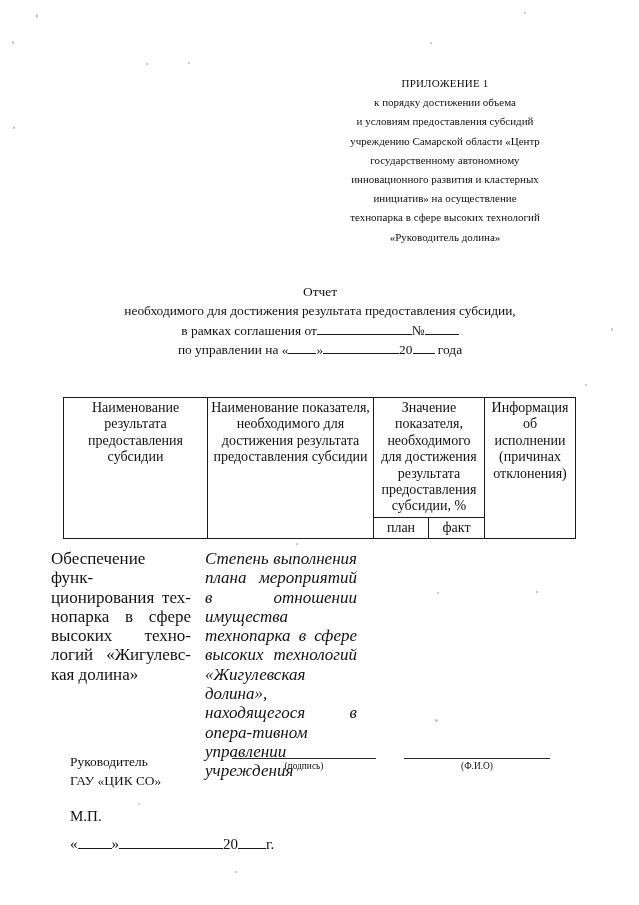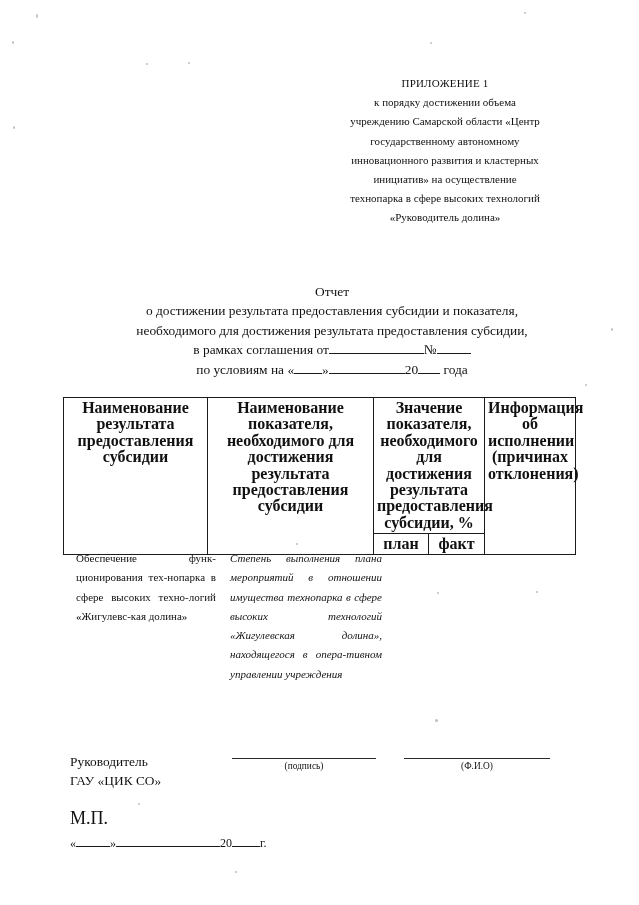--- a/index.html
+++ b/index.html
@@ -42,21 +42,21 @@
     text-align: center;
     font-size: 11px;
     line-height: 19.2px;
   }
   .header-block .line { white-space: pre-wrap; }
   .header-block .line.first { letter-spacing: .2px; }
 
   
   .title-block {
     position: absolute;
-    left: 76px;
+    left: 64px;
     top: 282px;
     width: 512px;
     text-align: center;
     font-size: 13.4px;
     line-height: 19.4px;
   }
   .title-block .report-word { display: block; }
 
   .agreement-line,
   .status-line {
@@ -80,41 +80,41 @@
     left: 63px;
     top: 397px;
     width: 512px;
     border-collapse: collapse;
     table-layout: fixed;
   }
   .report-table th,
   .report-table td {
     border: 1px solid #1b1b1b;
     padding: 2px 3px;
-    font-weight: bold;
-    font-size: 16px;
+    font-weight: normal;
+    font-size: 14px;
     line-height: 16.4px;
     text-align: center;
     vertical-align: top;
   }
   .report-table th.head-tall { height: 126px; }
   .report-table th.sub { height: 18px; vertical-align: middle; padding: 1px 2px; }
   .col1 { width: 144px; }
   .col2 { width: 166px; }
   .col3 { width: 55px; }
   .col4 { width: 56px; }
   .col5 { width: 91px; }
 
   
   .body-cols {
     position: absolute;
-    left: 76px;
+    left: 51px;
     top: 549px;
     width: 512px;
-    font-size: 11px;
+    font-size: 17px;
     line-height: 19.3px;
   }
   .body-col {
     float: left;
     text-align: justify;
     text-justify: inter-word;
     hyphens: manual;
   }
   .body-col.a { width: 140px; margin-right: 14px; }
   .body-col.b { width: 152px; font-style: italic; }
@@ -149,27 +149,27 @@
     line-height: 13px;
     margin-top: 1px;
   }
   .sig-slot.s1 { left: 162px; width: 144px; }
   .sig-slot.s2 { left: 334px; width: 146px; }
 
   .stamp {
     position: absolute;
     left: 70px;
     top: 808px;
-    font-size: 18px;
+    font-size: 15px;
   }
   .date-line {
     position: absolute;
     left: 70px;
     top: 836px;
-    font-size: 12px;
+    font-size: 15px;
     white-space: nowrap;
     text-align: right;
   }
 </style>
 </head>
 <body>
 
 <div class="page">
 
   <div class="speck" style="left:36px;  top:14px;  width:2px; height:4px;"></div>
@@ -184,36 +184,36 @@
   <div class="speck" style="left:437px; top:592px; width:2px; height:2px;"></div>
   <div class="speck" style="left:536px; top:591px; width:2px; height:2px;"></div>
   <div class="speck" style="left:435px; top:719px; width:3px; height:3px;"></div>
   <div class="speck" style="left:138px; top:803px; width:2px; height:2px;"></div>
   <div class="speck" style="left:235px; top:871px; width:2px; height:2px;"></div>
   <div class="speck" style="left:13px;  top:126px; width:2px; height:3px;"></div>
 
   <div class="header-block">
     <div class="line first">ПРИЛОЖЕНИЕ 1</div>
     <div class="line">к порядку достижении объема</div>
+    <div class="line">и условиям предоставления субсидий</div>
     <div class="line">учреждению Самарской области «Центр</div>
     <div class="line">государственному автономному</div>
     <div class="line">инновационного развития и кластерных</div>
     <div class="line">инициатив» на осуществление</div>
     <div class="line">технопарка в сфере высоких технологий</div>
     <div class="line">«Руководитель долина»</div>
   </div>
 
   <div class="title-block">
     <span class="report-word">Отчет</span>
-    <span class="report-word">о достижении результата предоставления субсидии и показателя,</span>
     <span class="report-word">необходимого для достижения результата предоставления субсидии,</span>
 
     <span class="agreement-line"><span>в рамках соглашения от</span><span class="ul w95"></span><span>№</span><span class="ul w34"></span></span>
 
-    <span class="status-line"><span>по условиям на</span>
+    <span class="status-line"><span>по управлении на</span>
       <span>«</span><span class="ul w28"></span><span>»</span><span class="ul w76"></span><span>20</span><span class="ul w22"></span>
       <span>года</span></span>
   </div>
 
   <table class="report-table">
     <colgroup>
       <col class="col1">
         <col class="col2">
         <col class="col3">
         <col class="col4">

